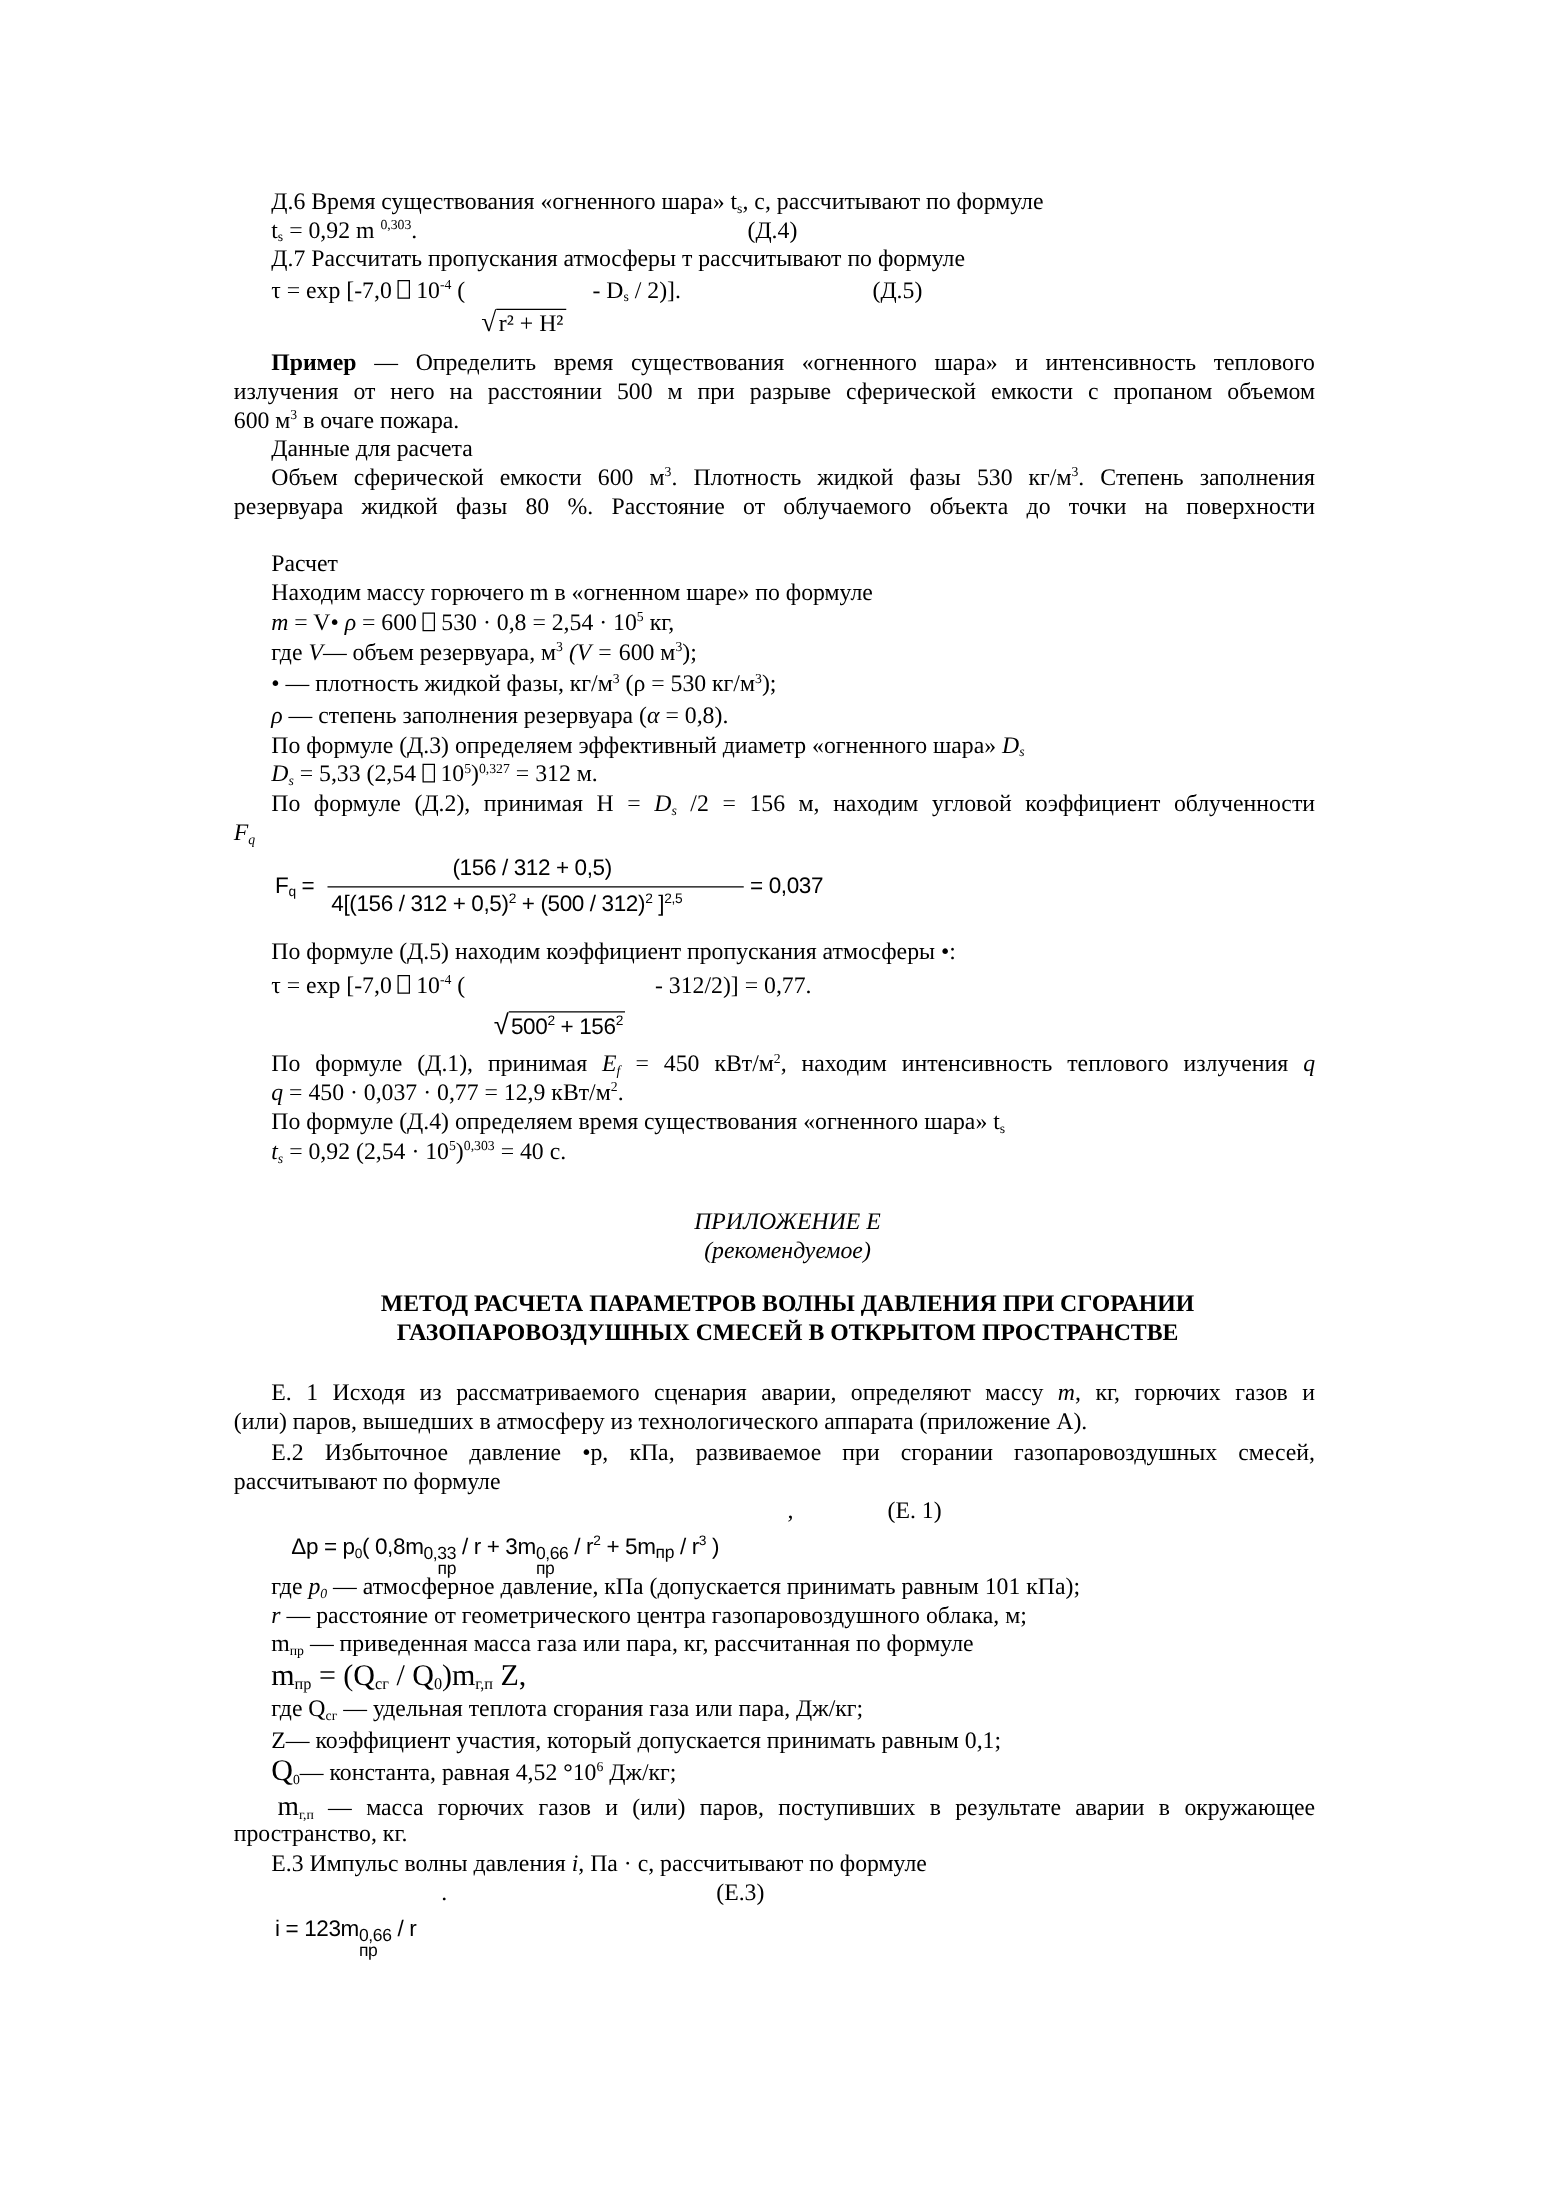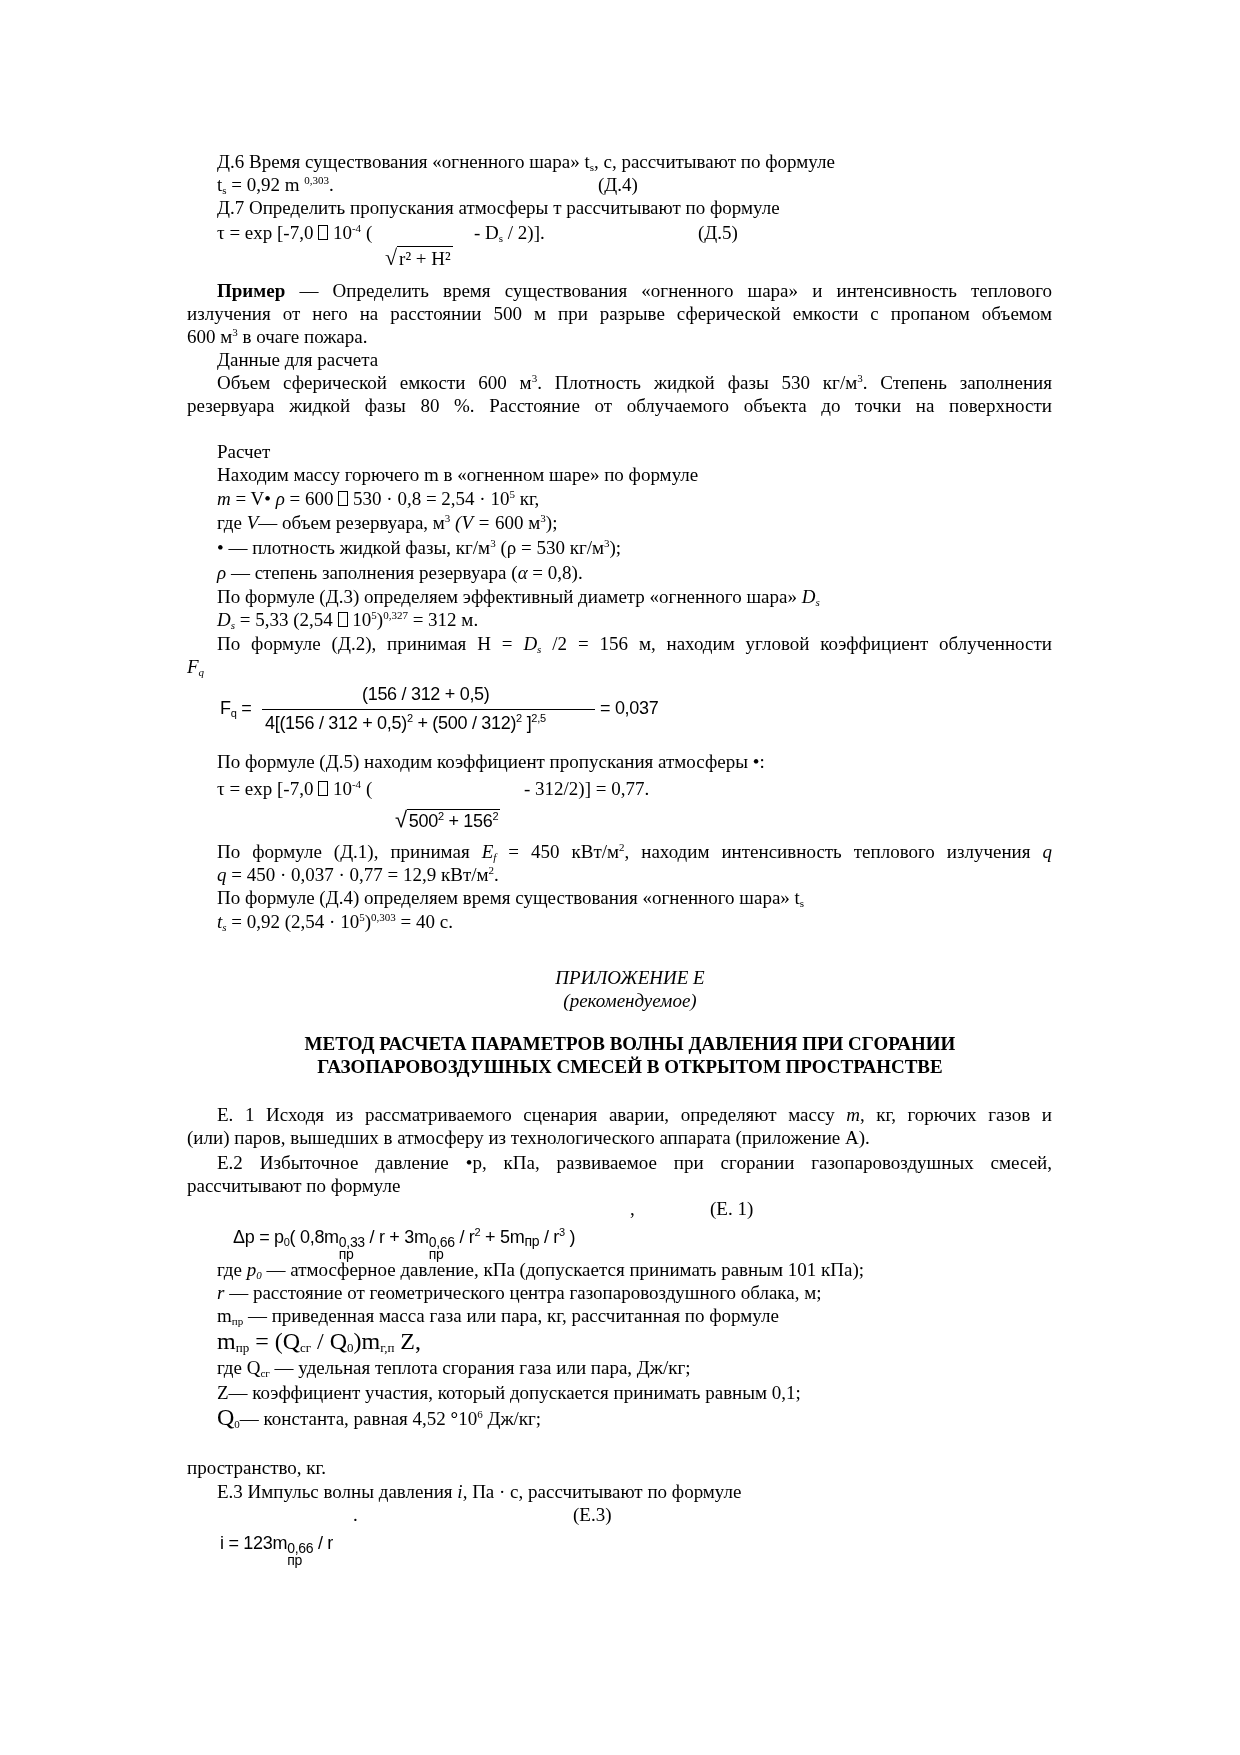--- a/index.html
+++ b/index.html
@@ -21,21 +21,21 @@
 </style>
 </head>
 <body>
 
 <div class="page">
 
   <div class="ln" style="left:217px;top:150px;"><span>Д.6 Время существования «огненного шара» t</span><sub>s</sub><span>, с, рассчитывают по формуле</span></div>
   <div class="ln" style="left:217px;top:173px;"><span>t</span><sub>s</sub><span> = 0,92 m </span><sup>0,303</sup><span>.</span></div>
   <div class="ln" style="left:598px;top:173px;">(Д.4)</div>
 
-  <div class="ln" style="left:217px;top:196px;">Д.7 Определить пропускания атмосферы т рассчитывают по формуле</div>
+  <div class="ln" style="left:217px;top:196px;">Д.7 Рассчитать пропускания атмосферы т рассчитывают по формуле</div>
   <div class="ln" style="left:217px;top:221px;"><span>τ = exp [-7,0 </span><span style="display:inline-block;width:8px;height:13px;border:1px solid #000;vertical-align:-1px;"></span><span> 10</span><sup>-4</sup><span> (</span></div>
   <div class="ln" style="left:474px;top:221px;"><span>- D</span><sub>s</sub><span> / 2)].</span></div>
   <div class="ln" style="left:698px;top:221px;">(Д.5)</div>
   <div class="sqrt" style="left:385px;top:246px;"><span style="font-size:22px;">√</span><span class="rad">r² + H²</span></div>
 
   <div class="jl" style="left:217px;top:279px;width:835px;"><span class="b">Пример</span><span> — Определить время существования «огненного шара» и интенсивность теплового</span></div>
   <div class="jl" style="left:187px;top:302px;width:865px;">излучения от него на расстоянии 500 м при разрыве сферической емкости с пропаном объемом</div>
   <div class="ln" style="left:187px;top:325px;"><span>600 м</span><sup>3</sup><span> в очаге пожара.</span></div>
   <div class="ln" style="left:217px;top:348px;">Данные для расчета</div>
   <div class="jl" style="left:217px;top:371px;width:835px;"><span>Объем сферической емкости 600 м</span><sup>3</sup><span>. Плотность жидкой фазы 530 кг/м</span><sup>3</sup><span>. Степень заполнения</span></div>
@@ -71,35 +71,36 @@
   <div class="center it" style="top:989px;left:10px;">(рекомендуемое)</div>
   <div class="heading" style="top:1032px;left:10px;">МЕТОД РАСЧЕТА ПАРАМЕТРОВ ВОЛНЫ ДАВЛЕНИЯ ПРИ СГОРАНИИ</div>
   <div class="heading" style="top:1055px;left:10px;">ГАЗОПАРОВОЗДУШНЫХ СМЕСЕЙ В ОТКРЫТОМ ПРОСТРАНСТВЕ</div>
 
   <div class="jl" style="left:217px;top:1103px;width:835px;"><span>Е. 1 Исходя из рассматриваемого сценария аварии, определяют массу </span><span class="it">m</span><span>, кг, горючих газов и</span></div>
   <div class="ln" style="left:187px;top:1126px;">(или) паров, вышедших в атмосферу из технологического аппарата (приложение А).</div>
   <div class="jl" style="left:217px;top:1151px;width:835px;">Е.2 Избыточное давление •р, кПа, развиваемое при сгорании газопаровоздушных смесей,</div>
   <div class="ln" style="left:187px;top:1174px;">рассчитывают по формуле</div>
   <div class="ln" style="left:630px;top:1197px;">,</div>
   <div class="ln" style="left:710px;top:1197px;">(Е. 1)</div>
-  <div class="ln sans" style="left:220px;top:1226px;font-size:18px;margin-left:13px;"><span>Δp = p</span><sub>0</sub><span>( 0,8m</span><span style="display:inline-flex;flex-direction:column;vertical-align:-4px;line-height:12px;">
+  <div class="ln sans" style="left:220px;top:1226px;font-size:18px;margin-left:13px;"><span>Δp = p</span><sub>0</sub><span>( 0,8m</span><span style="display:inline-flex;flex-direction:column;vertical-align:-4px;line-height:12px;text-align:right;">
         <span style="font-size:14px;">0,33</span>
         <span style="font-size:14px;">пр</span>
       </span><span> / r + 3m</span><span style="display:inline-flex;flex-direction:column;vertical-align:-4px;line-height:12px;">
         <span style="font-size:14px;">0,66</span>
         <span style="font-size:14px;">пр</span>
       </span><span> / r</span><sup>2</sup><span> + 5m</span><sub style="font-size:14px;">пр</sub><span> / r</span><sup>3</sup><span> )</span></div>
 
   <div class="ln" style="left:217px;top:1258px;"><span>где </span><span class="it">p</span><sub class="it">0</sub><span> — атмосферное давление, кПа (допускается принимать равным 101 кПа);</span></div>
   <div class="ln" style="left:217px;top:1281px;"><span class="it">r</span><span> — расстояние от геометрического центра газопаровоздушного облака, м;</span></div>
   <div class="ln" style="left:217px;top:1304px;"><span>m</span><sub>пр</sub><span> — приведенная масса газа или пара, кг, рассчитанная по формуле</span></div>
   <div class="ln" style="left:217px;top:1327px;font-size:24px;line-height:28px;"><span>m</span><sub style="font-size:13px;">пр</sub><span> = (Q</span><sub style="font-size:13px;">сг</sub><span> / Q</span><sub style="font-size:13px;">0</sub><span>)m</span><sub style="font-size:13px;">г,п</sub><span> Z,</span></div>
   <div class="ln" style="left:217px;top:1356px;"><span>где Q</span><sub>сг</sub><span> — удельная теплота сгорания газа или пара, Дж/кг;</span></div>
   <div class="ln" style="left:217px;top:1381px;">Z— коэффициент участия, который допускается принимать равным 0,1;</div>
   <div class="ln" style="left:217px;top:1406px;"><span style="font-size:24px;">Q</span><sub>0</sub><span>— константа, равная 4,52 </span><span class="b">°</span><span>10</span><sup>6</sup><span> Дж/кг;</span></div>
+  <div class="jl" style="left:222px;top:1433px;width:830px;"><span style="font-size:22px;">m</span><sub>г,п</sub><span> — масса горючих газов и (или) паров, поступивших в результате аварии в окружающее</span></div>
   <div class="ln" style="left:187px;top:1456px;">пространство, кг.</div>
   <div class="ln" style="left:217px;top:1480px;"><span>Е.3 Импульс волны давления </span><span class="it">i</span><span>, Па · с, рассчитывают по формуле</span></div>
   <div class="ln" style="left:353px;top:1503px;">.</div>
   <div class="ln" style="left:573px;top:1503px;">(Е.3)</div>
   <div class="ln sans" style="left:220px;top:1532px;font-size:18px;"><span>i = 123m</span><span style="display:inline-flex;flex-direction:column;vertical-align:-4px;line-height:12px;">
         <span style="font-size:14px;">0,66</span>
         <span style="font-size:14px;">пр</span>
       </span><span> / r</span></div>
 
 </div>

